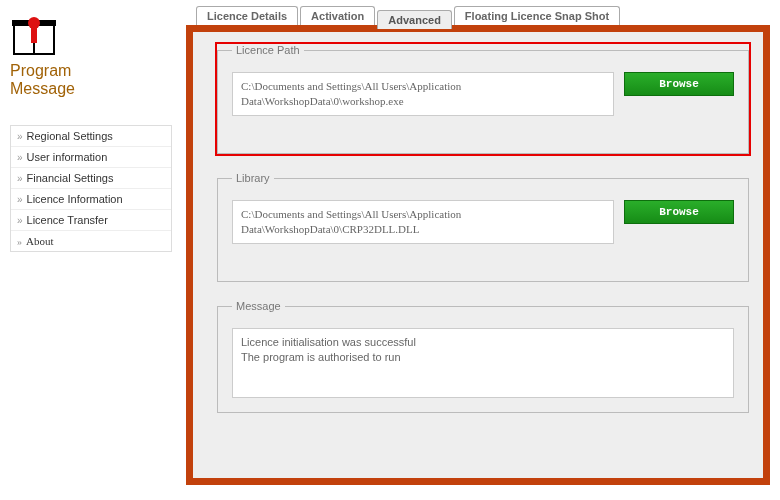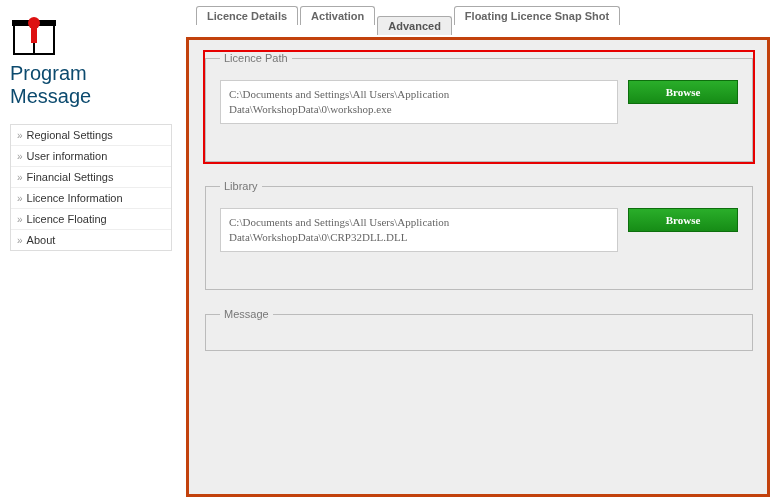--- a/index.html
+++ b/index.html
@@ -23,37 +23,37 @@
   flex-shrink: 0;
 }
 .logo-box {
   width: 50px;
   height: 48px;
   margin-bottom: 4px;
   position: relative;
 }
 .logo-svg { display: block; }
 .app-title {
-  font-size: 20px;
-  color: #0c4a6e;
+  font-size: 16px;
+  color: #a16207;
   line-height: 1.15;
-  margin-bottom: 16px;
+  margin-bottom: 26px;
 }
 .nav {
   border: 1px solid #ddd;
 }
 .nav-item {
   border-bottom: 1px solid #eee;
   padding: 4px 6px;
   font-size: 11px;
   color: #333;
   cursor: pointer;
   white-space: nowrap;
 }
-.nav-item:last-child { border-bottom: none; }
+.nav-item:last-child { border-bottom: none; font-family: Liberation Serif, serif; }
 .nav-item::before {
   content: "»";
   color: #999;
   margin-right: 4px;
   font-size: 10px;
 }
 .nav-item.active {
   font-weight: normal;
 }
 .main {
@@ -77,29 +77,29 @@
   font-weight: bold;
   color: #666;
   background: #fff;
   cursor: pointer;
   margin-right: 2px;
   position: relative;
 }
 .tab.active {
   background: #eee;
   color: #555;
-  top: 10px;
+  top: 4px;
 }
 .panel {
-  border: 3px solid #c2410c;
+  border: 7px solid #c2410c;
   background: #eee;
-  padding: 12px 14px 14px 16px;
+  padding: 12px 14px 14px 24px;
   min-height: 460px;
   position: relative;
-  top: 12px;
+  top: 0;
 }
 fieldset.group {
   border: 1px solid #bbb;
   padding: 16px 14px 14px 14px;
   margin-bottom: 18px;
   position: relative;
   background: #eee;
 }
 fieldset.group legend {
   font-size: 11px;
@@ -131,21 +131,21 @@
   width: 110px;
   background: #1f9a1f;
   background: linear-gradient(#2aae2a, #168c16);
   border: 1px solid #0d6e0d;
   color: #fff;
   font-weight: bold;
   font-size: 11px;
   padding: 5px 0;
   text-align: center;
   cursor: pointer;
-  font-family: Liberation Serif, serif;
+  font-family: Liberation Mono, monospace;
 }
 .msgbox {
   background: #fff;
   border: 1px solid #ccc;
   padding: 6px 8px;
   font-size: 11px;
   color: #666;
   min-height: 70px;
   white-space: pre-line;
   line-height: 1.35;
@@ -168,21 +168,21 @@
     </div>
     <div class="app-title">
       <span>Program</span><br>
       <span>Message</span>
     </div>
     <div class="nav">
       <div class="nav-item"><span>Regional Settings</span></div>
       <div class="nav-item"><span>User information</span></div>
       <div class="nav-item"><span>Financial Settings</span></div>
       <div class="nav-item active"><span>Licence Information</span></div>
-      <div class="nav-item"><span>Licence Floating</span></div>
+      <div class="nav-item"><span>Licence Transfer</span></div>
       <div class="nav-item"><span>About</span></div>
     </div>
   </div>
 
   <div class="main">
     <div class="tabs">
       <div class="tab"><span>Licence Details</span></div>
       <div class="tab"><span>Activation</span></div>
       <div class="tab active"><span>Advanced</span></div>
       <div class="tab"><span>Floating Licence Snap Shot</span></div>
@@ -201,17 +201,19 @@
       <fieldset class="group tall">
         <legend>Library</legend>
         <div class="row">
           <div class="textbox">C:\Documents and Settings\All Users\Application Data\WorkshopData\0\CRP32DLL.DLL</div>
           <button class="btn">Browse</button>
         </div>
       </fieldset>
 
       <fieldset class="group">
         <legend>Message</legend>
+        <div class="msgbox">Licence initialisation was successful
+The program is authorised to run</div>
       </fieldset>
 
     </div>
   </div>
 </div>
 
 </body></html>

